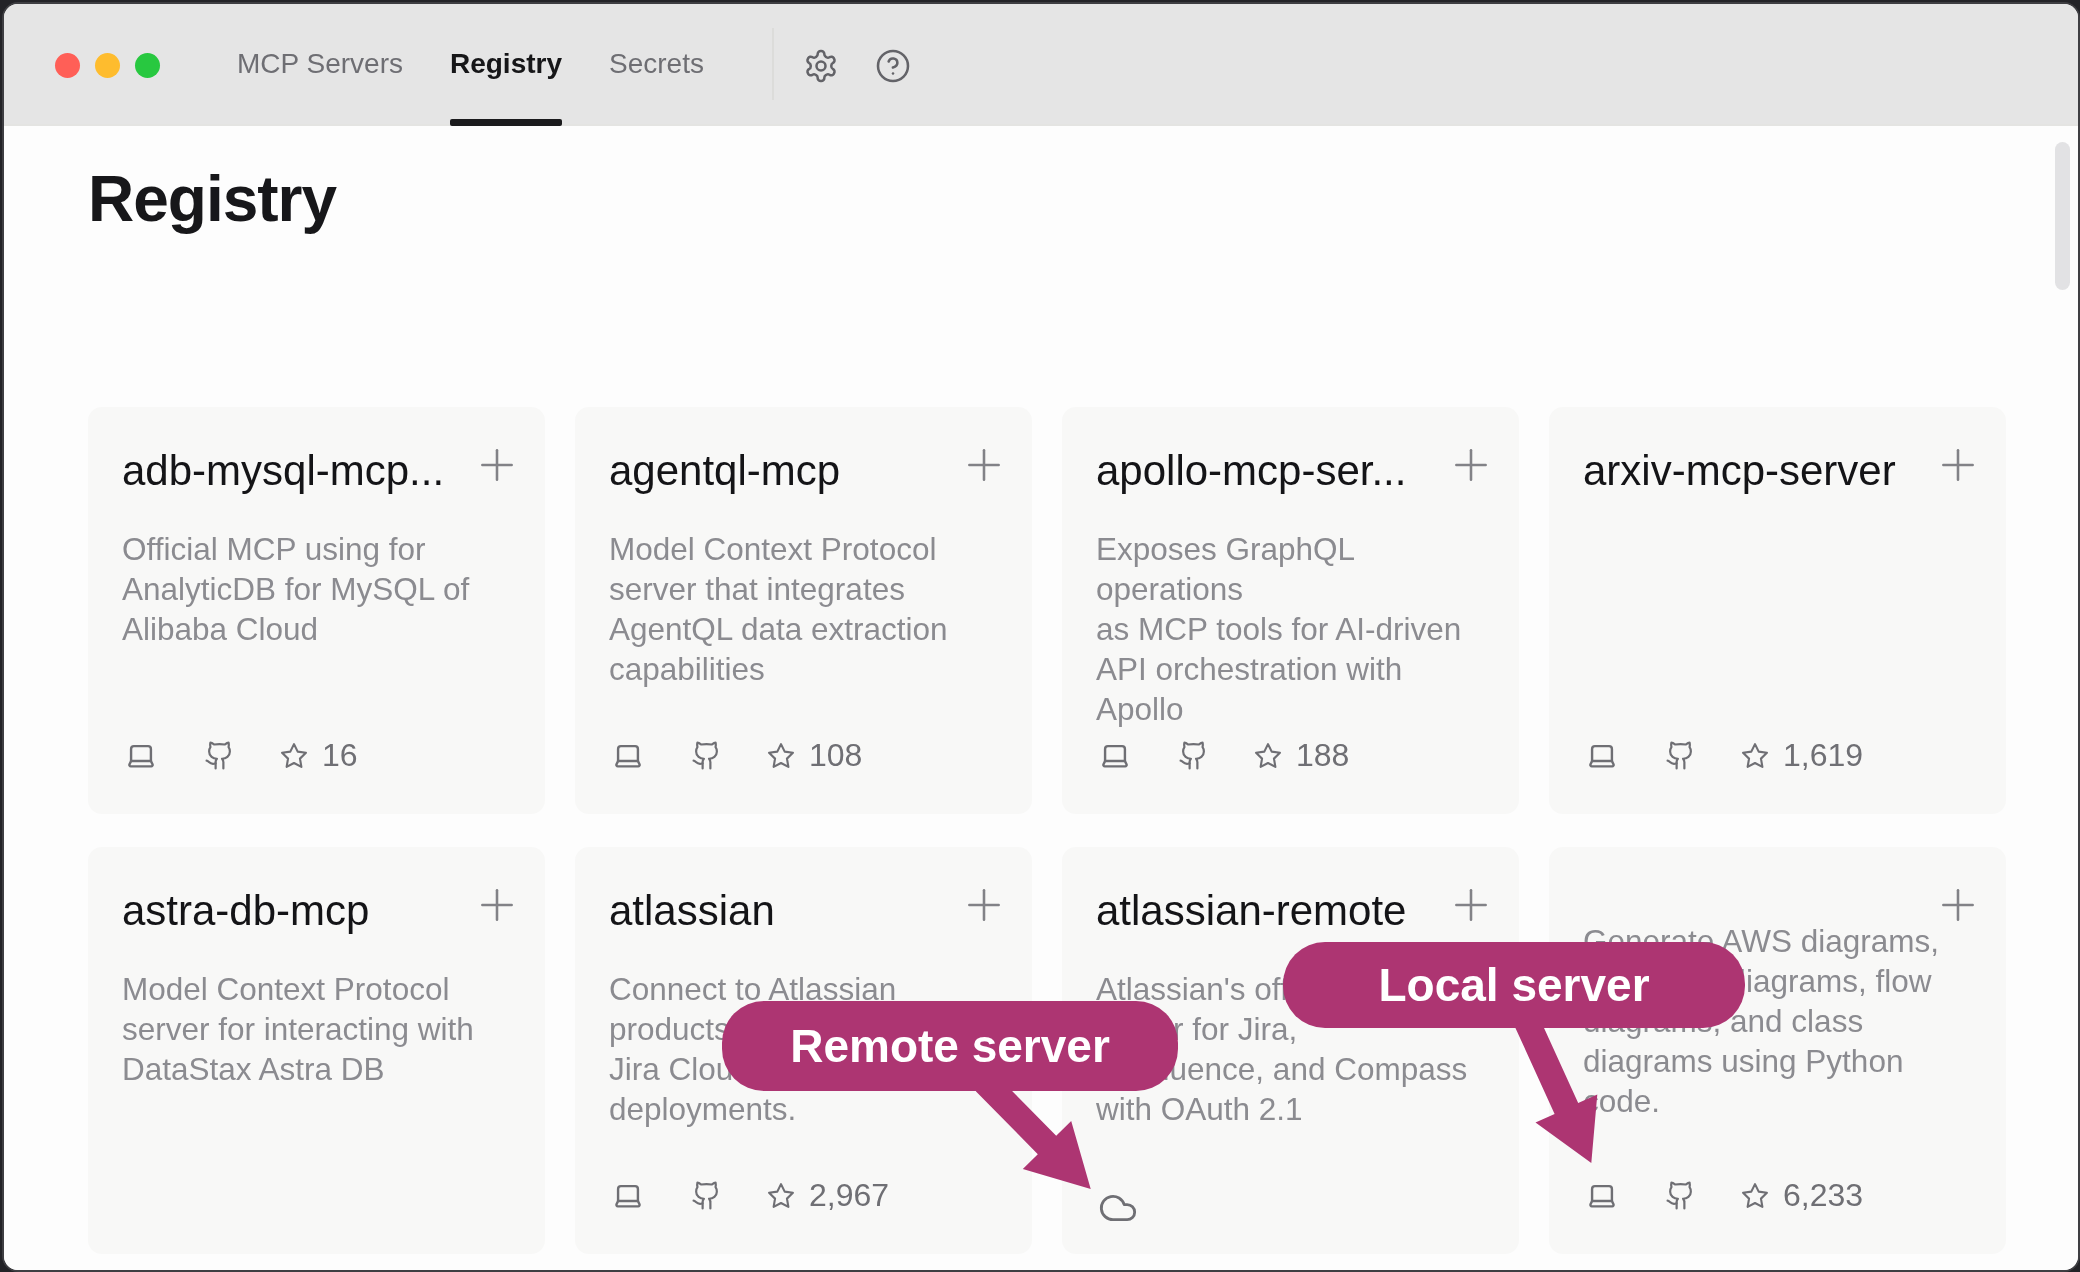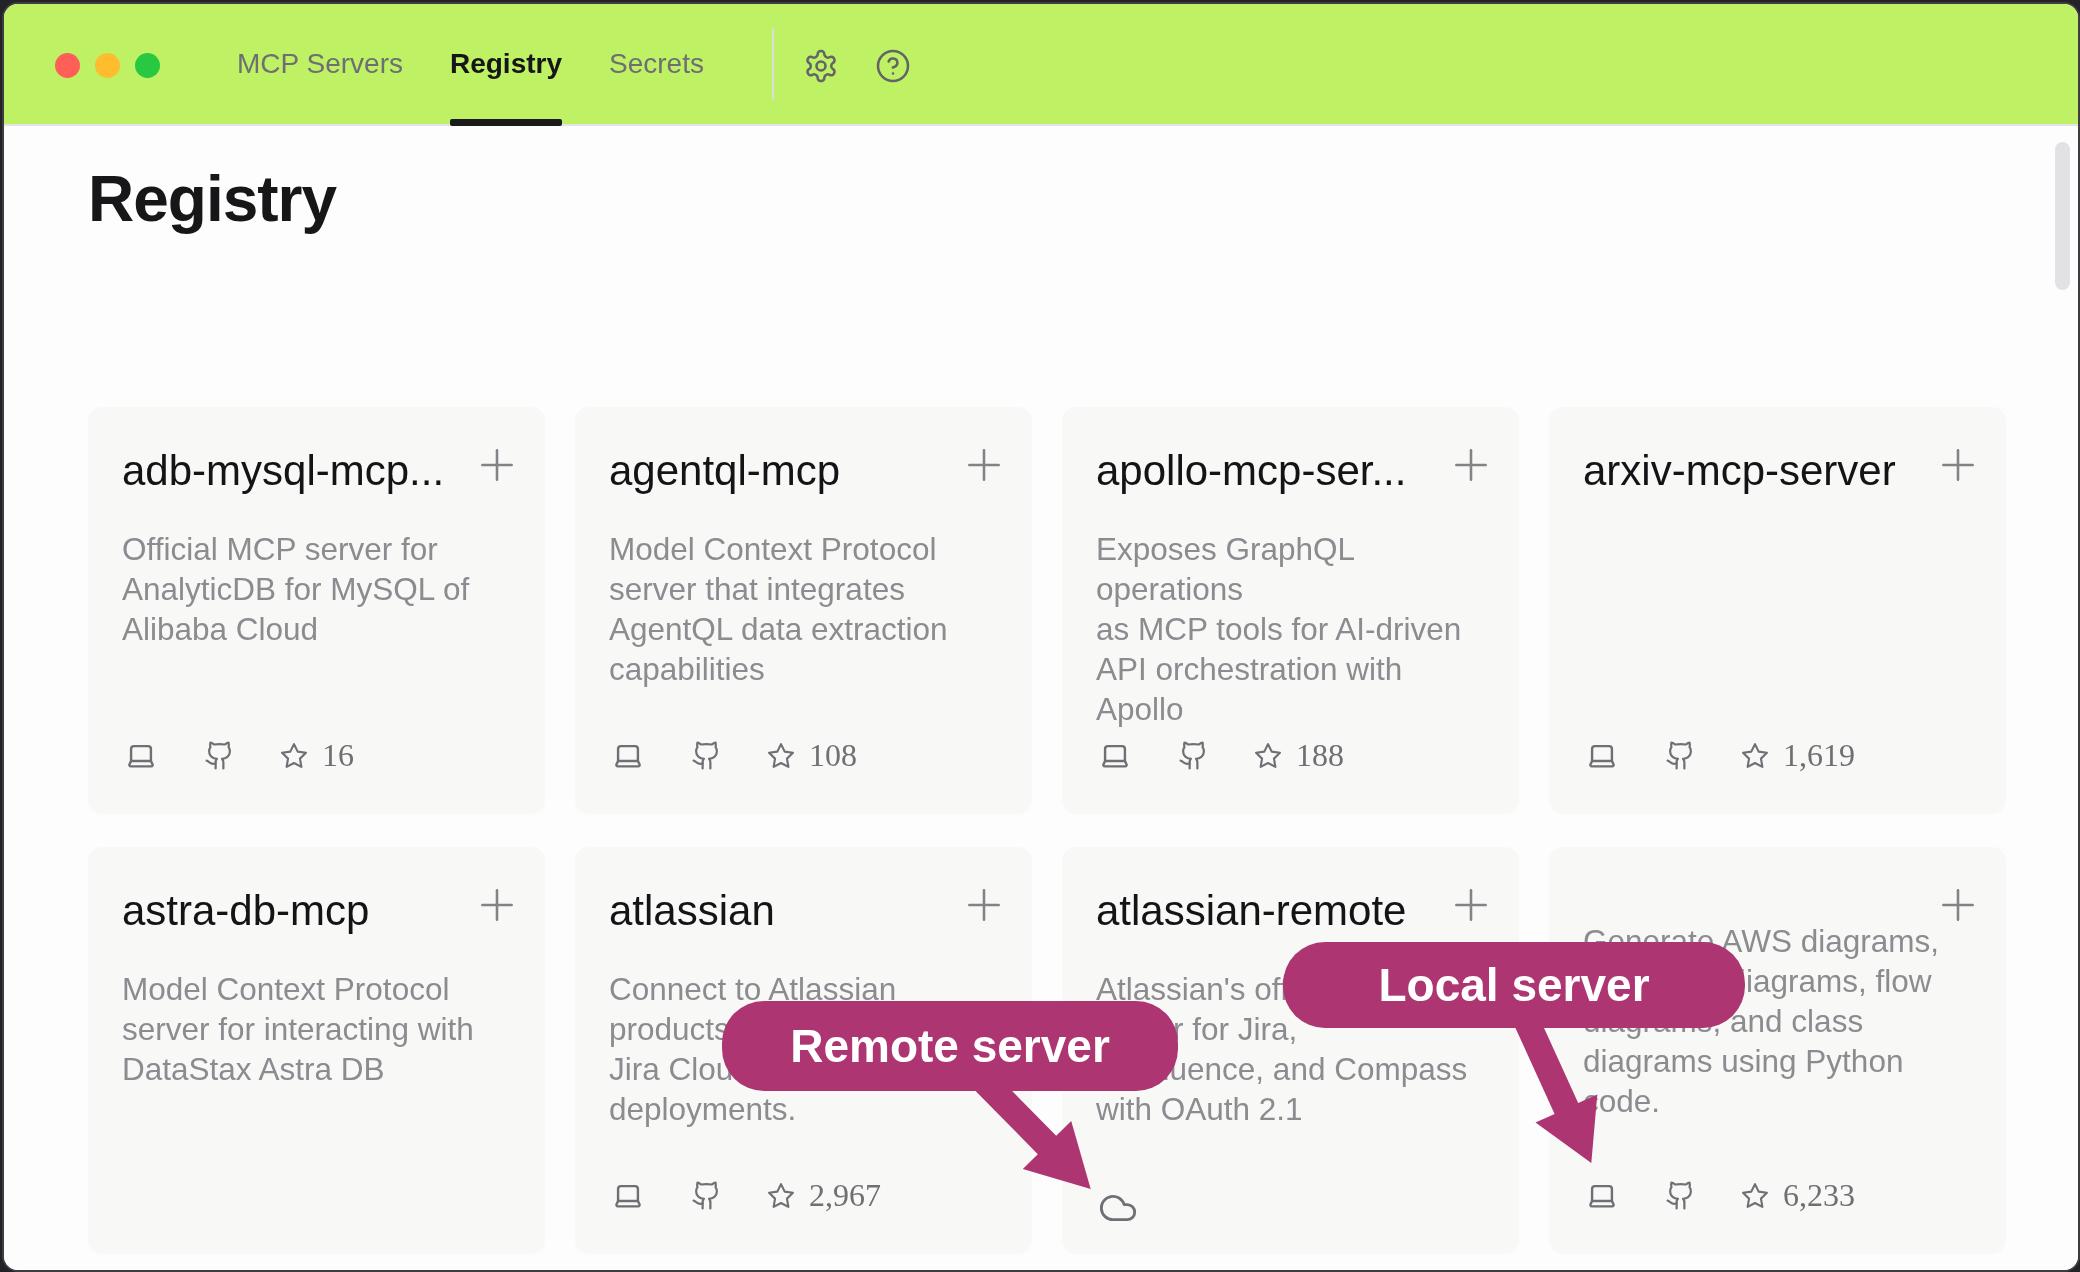--- a/index.html
+++ b/index.html
@@ -1,21 +1,21 @@
 <!DOCTYPE html>
 <html><head>
 <meta charset="utf-8">
 <style>
   html,body{margin:0;padding:0;background:#232327;width:2080px;height:1272px;overflow:hidden;
             font-family:"Liberation Sans",sans-serif;-webkit-font-smoothing:antialiased;}
   #window{position:absolute;left:2px;top:2px;width:2074px;height:1266px;background:#fdfdfd;
           border:2px solid #3e3e42;border-radius:16px;overflow:hidden;}
 
   
-  .titlebar{position:absolute;left:0;top:0;width:100%;height:122px;background:#bef264;
+  .titlebar{position:absolute;left:0;top:0;width:100%;height:122px;background:#e5e5e5;
             border-bottom:2px solid #e4e4e2;box-sizing:border-box;}
   .traffic{position:absolute;top:49px;width:25px;height:25px;border-radius:50%;}
   .t-close{left:51px;background:#ff5f57;}
   .t-min{left:91px;background:#febc2e;}
   .t-zoom{left:131px;background:#28c840;}
   .tabs{position:absolute;left:233px;top:0;height:100%;display:flex;gap:47px;}
   .tab{position:relative;display:flex;align-items:center;height:100%;font-size:28px;color:#6e6e73;cursor:default;}
   .tab.active{color:#161618;font-weight:700;}
   .tab.active::after{content:"";position:absolute;left:0;right:0;bottom:-2px;height:7px;background:#1b1b1d;border-radius:2px;}
   .hsep{position:absolute;left:768px;top:24px;width:2px;height:72px;background:#dcdcda;}
@@ -41,21 +41,21 @@
   .card{position:relative;background:#f8f8f7;border-radius:14px;box-sizing:border-box;padding:40px 34px;}
   .card-title{font-size:42px;font-weight:400;color:#141417;white-space:nowrap;overflow:hidden;max-width:360px;}
   .addbtn{position:absolute;right:26px;top:36px;width:44px;height:44px;color:#828287;background:none;border:0;padding:0;cursor:pointer;}
   .addbtn svg{width:44px;height:44px;display:block;}
   .card-desc{margin-top:34px;font-size:31.5px;line-height:40px;color:#8b8b90;white-space:pre-line;}
   .footer-stats{position:absolute;left:36px;right:34px;bottom:40px;display:flex;align-items:center;color:#6f6f74;}
   .footer-stats .ic{width:34px;height:34px;flex:0 0 auto;}
   .ic svg{width:100%;height:100%;display:block;}
   .ic.github{width:31px;height:31px;margin-left:46px;}
   .ic.star{width:30px;height:30px;margin-left:44px;}
-  .star-count{font-size:32px;color:#6f6f74;margin-left:13px;font-family:Liberation Serif, serif;}
+  .star-count{font-size:32px;color:#6f6f74;margin-left:13px;}
   .footer-remote{position:absolute;left:36px;bottom:26px;display:none;color:#6f6f74;}
   .footer-remote .ic{width:40px;height:40px;}
   .card.remote .footer-remote{display:flex;}
 
   
   .scroll-thumb{position:absolute;right:8px;top:138px;width:15px;height:148px;border-radius:8px;background:#e2e2e4;}
 
   
   .annot-layer{position:absolute;left:0;top:0;width:2080px;height:1272px;pointer-events:none;}
   .pill{position:absolute;display:flex;align-items:center;justify-content:center;color:#fff;
@@ -109,21 +109,21 @@
         <div class="card">
     <div class="card-title">adb-mysql-mcp...</div>
     <button class="addbtn">
       <span>
         <svg viewBox="0 0 24 24" fill="none" stroke="currentColor" stroke-width="1.4" stroke-linecap="round">
           <line x1="12" y1="4" x2="12" y2="20"></line>
                 <line x1="4" y1="12" x2="20" y2="12"></line>
         </svg>
       </span>
     </button>
-    <div class="card-desc">Official MCP server for
+    <div class="card-desc">Official MCP using for
 AnalyticDB for MySQL of
 Alibaba Cloud</div>
 
     <div class="footer-stats">
       <span class="ic">
         <svg viewBox="0 0 24 24" fill="none" stroke="currentColor" stroke-width="1.7" stroke-linecap="round" stroke-linejoin="round">
           <path d="M19 15.5V7a2 2 0 0 0-2-2H7a2 2 0 0 0-2 2v8.5"></path>
           <path d="M5 15.5h14l1.1 2.4a1 1 0 0 1-.9 1.42H4.8a1 1 0 0 1-.9-1.42Z"></path>
         </svg>
       </span>

